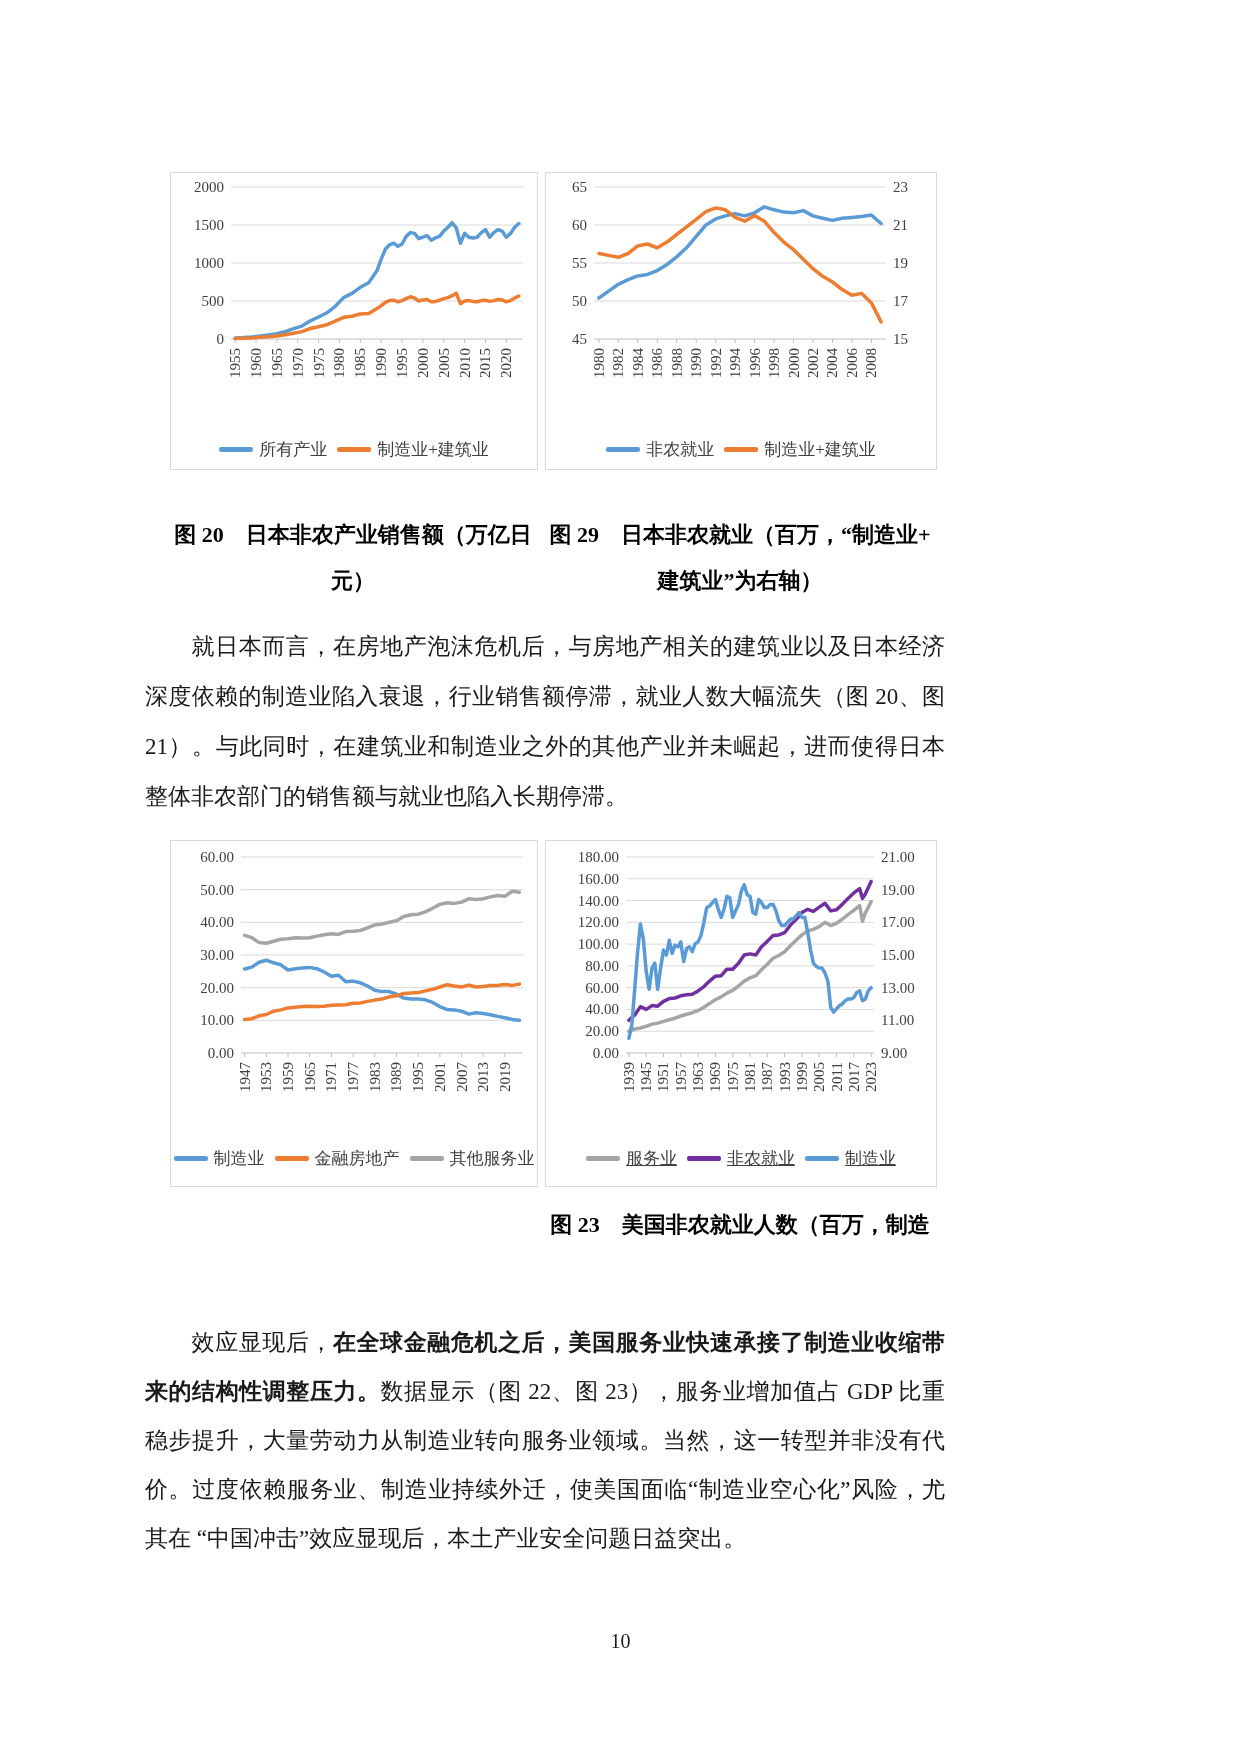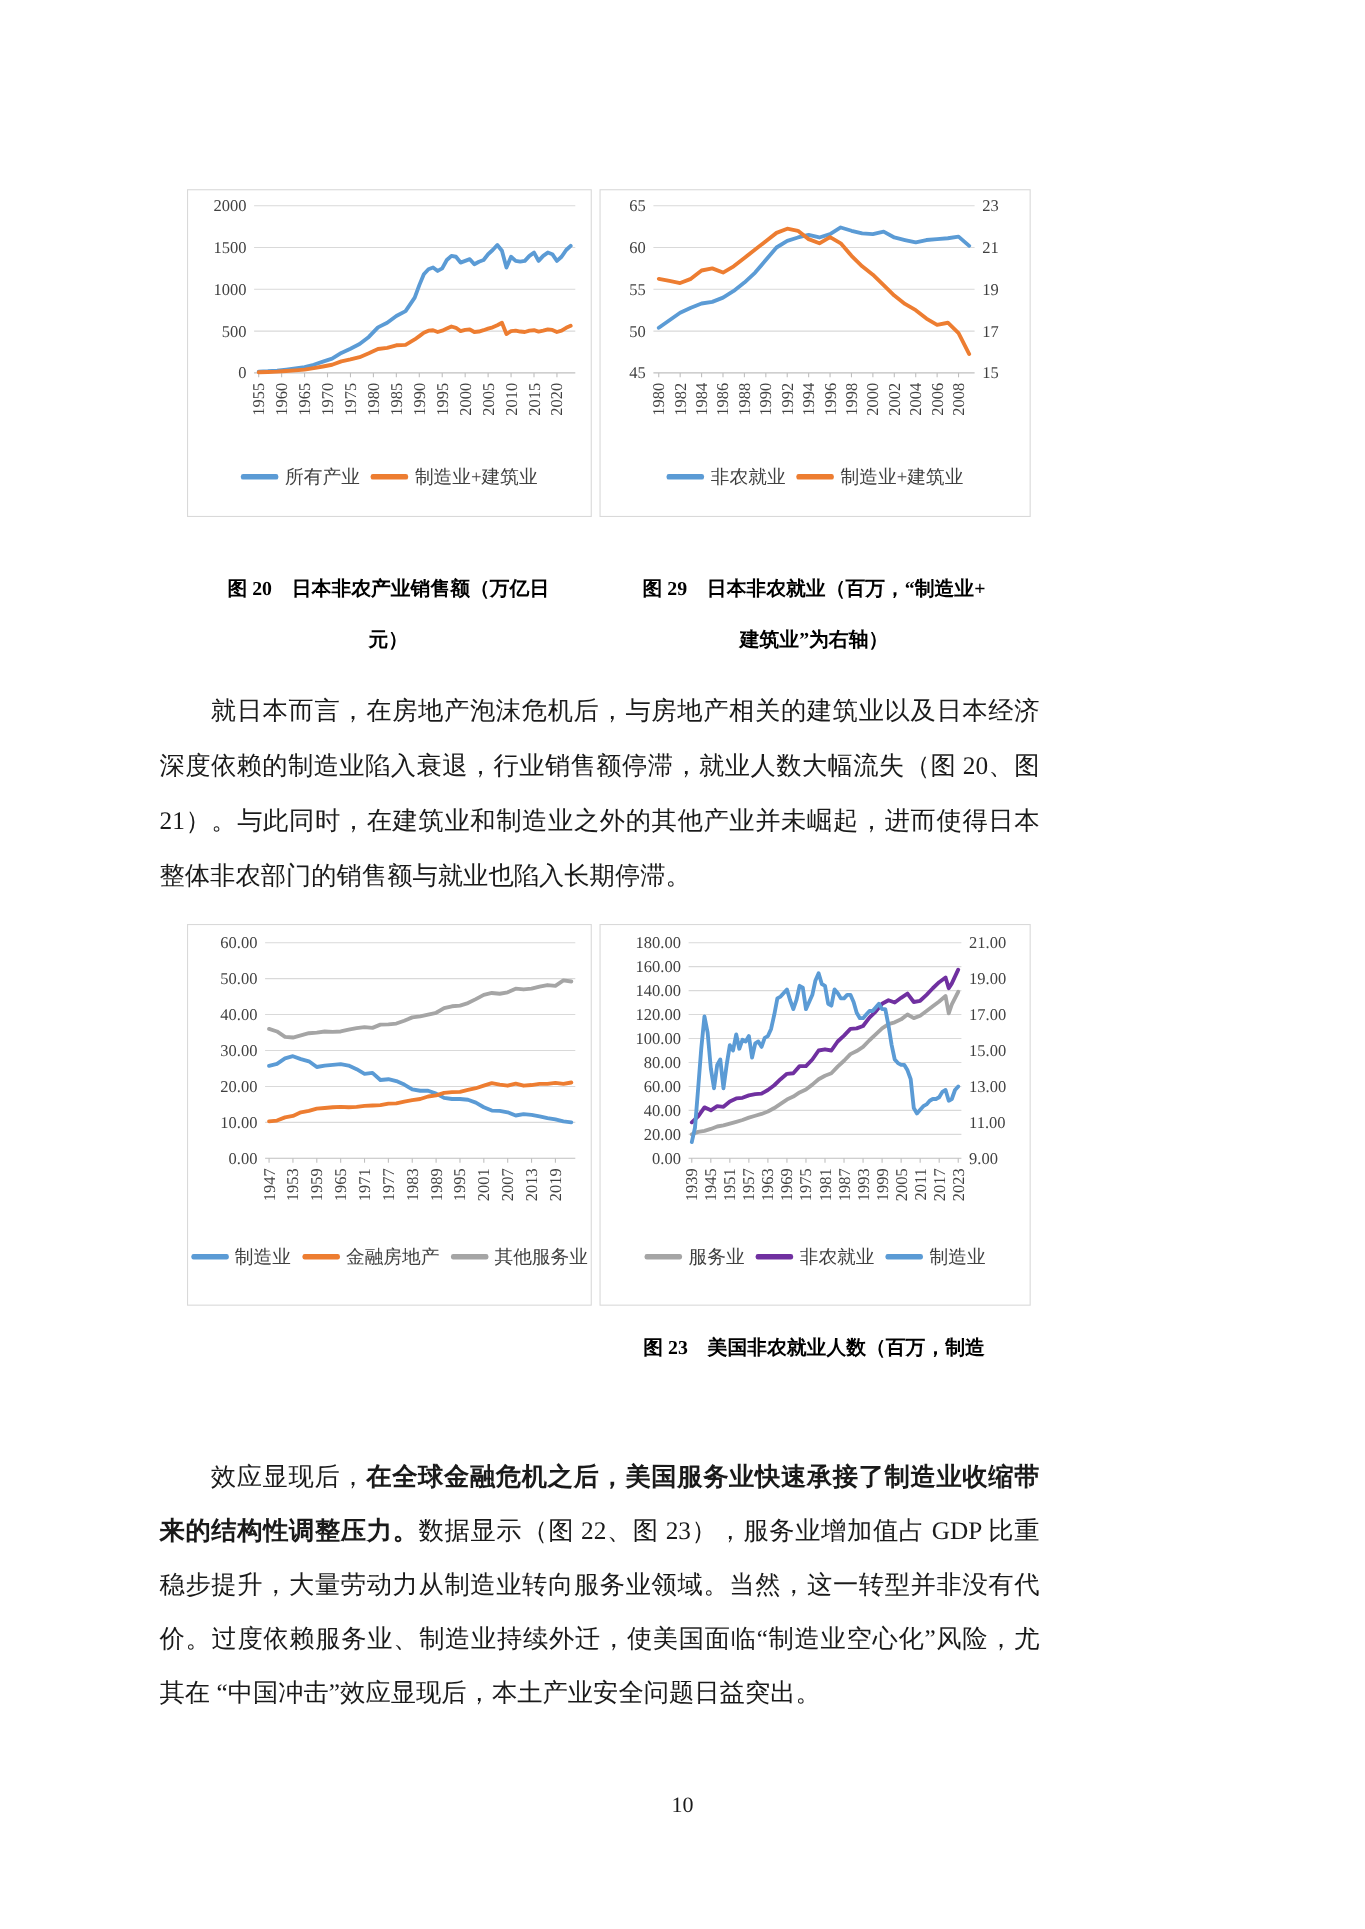--- a/index.html
+++ b/index.html
@@ -7,23 +7,23 @@
     position:relative;width:1241px;height:1754px;background:#ffffff;
     font-family:"Liberation Serif","DejaVu Serif",serif;color:#1a1a1a;overflow:hidden;
   }
   .chart-box{position:absolute;border:1px solid #d9d9d9;background:#fff;}
   .chart-box svg{position:absolute;left:0;top:0;display:block;}
   .tick{font:15px "Liberation Serif","DejaVu Serif",serif;fill:#404040;}
   .legend{
     position:absolute;left:0;right:0;display:flex;justify-content:center;align-items:center;
     font-size:17px;color:#404040;white-space:nowrap;
   }
-  .legend-item{display:flex;align-items:center;margin:16px 5px;}
+  .legend-item{display:flex;align-items:center;margin:0 5px;}
   .swatch{display:inline-block;width:34px;height:4.5px;border-radius:2px;margin-right:6px;background:#888;}
-  .caption{position:absolute;text-align:center;font-weight:bold;font-size:18px;line-height:46px;color:#000;}
+  .caption{position:absolute;text-align:center;font-weight:bold;font-size:22px;line-height:46px;color:#000;}
   .para{position:absolute;width:800px;left:145px;text-align:justify;font-size:23px;color:#1a1a1a;}
   .para .indent{display:inline-block;width:2em;}
   .b{font-weight:bold;}
   #para1{line-height:50px;}
   #para2{line-height:49px;}
   #pageno{position:absolute;left:0;width:100%;text-align:center;font-size:20px;color:#1a1a1a;}
 </style>
 </head>
 <body>
 
@@ -275,21 +275,21 @@
         <line x1="290.51162790697674" y1="212" x2="290.51162790697674" y2="216" stroke="#BFBFBF" stroke-width="1"></line>
         <text x="295.51162790697674" y="221" text-anchor="end" class="tick" transform="rotate(-90 295.51162790697674 221)">2011</text>
         <line x1="307.8139534883721" y1="212" x2="307.8139534883721" y2="216" stroke="#BFBFBF" stroke-width="1"></line>
         <text x="312.8139534883721" y="221" text-anchor="end" class="tick" transform="rotate(-90 312.8139534883721 221)">2017</text>
         <line x1="325.1162790697674" y1="212" x2="325.1162790697674" y2="216" stroke="#BFBFBF" stroke-width="1"></line>
         <text x="330.1162790697674" y="221" text-anchor="end" class="tick" transform="rotate(-90 330.1162790697674 221)">2023</text>
         <polyline points="82.9,190.2 88.7,188.0 94.4,187.0 100.2,185.3 106.0,183.1 111.7,182.1 117.5,180.4 123.3,178.8 129.0,177.2 134.8,175.0 140.6,173.3 146.3,171.7 152.1,169.5 157.9,166.3 163.6,162.5 169.4,158.6 175.2,155.9 180.9,152.1 186.7,149.4 192.5,145.0 198.2,140.1 204.0,136.9 209.8,134.7 215.5,128.7 221.3,123.3 227.1,117.3 232.8,114.5 238.6,110.7 244.4,104.7 250.1,99.3 255.9,93.9 261.7,90.0 267.4,88.4 273.2,85.7 279.0,81.3 284.7,84.6 290.5,82.4 296.3,78.1 302.0,73.7 307.8,69.4 313.6,64.5 316.5,80.2 319.3,72.1 325.1,60.6" fill="none" stroke="#A5A5A5" stroke-width="3.5" stroke-linejoin="round" stroke-linecap="round"></polyline>
         <polyline points="82.9,179.3 88.7,173.9 94.4,165.7 100.2,168.4 106.0,164.6 111.7,165.2 117.5,160.3 123.3,157.6 129.0,157.0 134.8,154.8 140.6,153.7 146.3,153.2 152.1,149.9 157.9,145.6 163.6,140.1 169.4,135.2 175.2,134.7 180.9,128.2 186.7,128.2 192.5,122.2 198.2,114.0 204.0,112.9 209.8,114.0 215.5,105.8 221.3,100.4 227.1,94.4 232.8,93.9 238.6,91.7 244.4,84.1 250.1,78.6 255.9,71.5 261.7,68.3 267.4,70.4 273.2,66.1 279.0,62.3 284.7,69.9 290.5,68.8 296.3,63.4 302.0,57.4 307.8,51.9 313.6,47.6 316.5,57.4 319.3,53.0 325.1,40.5" fill="none" stroke="#7030A0" stroke-width="3.5" stroke-linejoin="round" stroke-linecap="round"></polyline>
         <polyline points="82.9,197.3 85.8,184.2 88.7,148.3 91.5,112.4 94.4,83.0 97.3,97.7 100.2,130.3 103.1,148.3 106.0,127.1 108.8,122.2 111.7,148.3 114.6,127.1 117.5,109.1 120.4,114.0 123.3,99.3 126.1,112.4 129.0,104.2 131.9,105.8 134.8,100.9 137.7,120.5 140.6,107.5 143.4,105.8 146.3,110.7 149.2,102.6 152.1,100.9 155.0,94.4 157.9,81.3 160.7,66.6 163.6,65.0 166.5,61.7 169.4,58.5 172.3,68.3 175.2,76.4 178.0,68.3 180.9,55.2 183.8,56.8 186.7,76.4 189.6,69.9 192.5,63.4 195.3,50.3 198.2,43.8 201.1,53.6 204.0,55.2 206.9,71.5 209.8,73.2 212.7,58.5 215.5,61.7 218.4,66.6 221.3,66.6 224.2,63.4 227.1,63.4 230.0,69.9 232.8,79.7 235.7,84.6 238.6,84.6 241.5,81.3 244.4,78.1 247.3,78.1 250.1,74.8 253.0,71.5 255.9,76.4 258.8,76.4 261.7,91.1 264.6,109.1 267.4,122.2 270.3,125.4 273.2,127.1 276.1,127.1 279.0,132.0 281.9,140.1 284.7,166.3 287.6,171.2 290.5,167.9 293.4,164.6 296.3,163.0 299.2,159.7 302.0,158.1 304.9,158.1 307.8,156.5 310.7,151.6 313.6,149.9 316.5,159.7 319.3,158.1 322.2,149.9 325.1,146.7" fill="none" stroke="#5B9BD5" stroke-width="3.5" stroke-linejoin="round" stroke-linecap="round"></polyline>
       </svg>
-    <div class="legend" style="bottom:16px;">
+    <div class="legend" style="bottom:16px;text-decoration:underline;">
       <span class="legend-item">
         <span class="swatch" style="background: rgb(165, 165, 165);"></span>
         <span>服务业</span>
       </span>
       <span class="legend-item">
         <span class="swatch" style="background: rgb(112, 48, 160);"></span>
         <span>非农就业</span>
       </span>
       <span class="legend-item">
         <span class="swatch" style="background: rgb(91, 155, 213);"></span>

